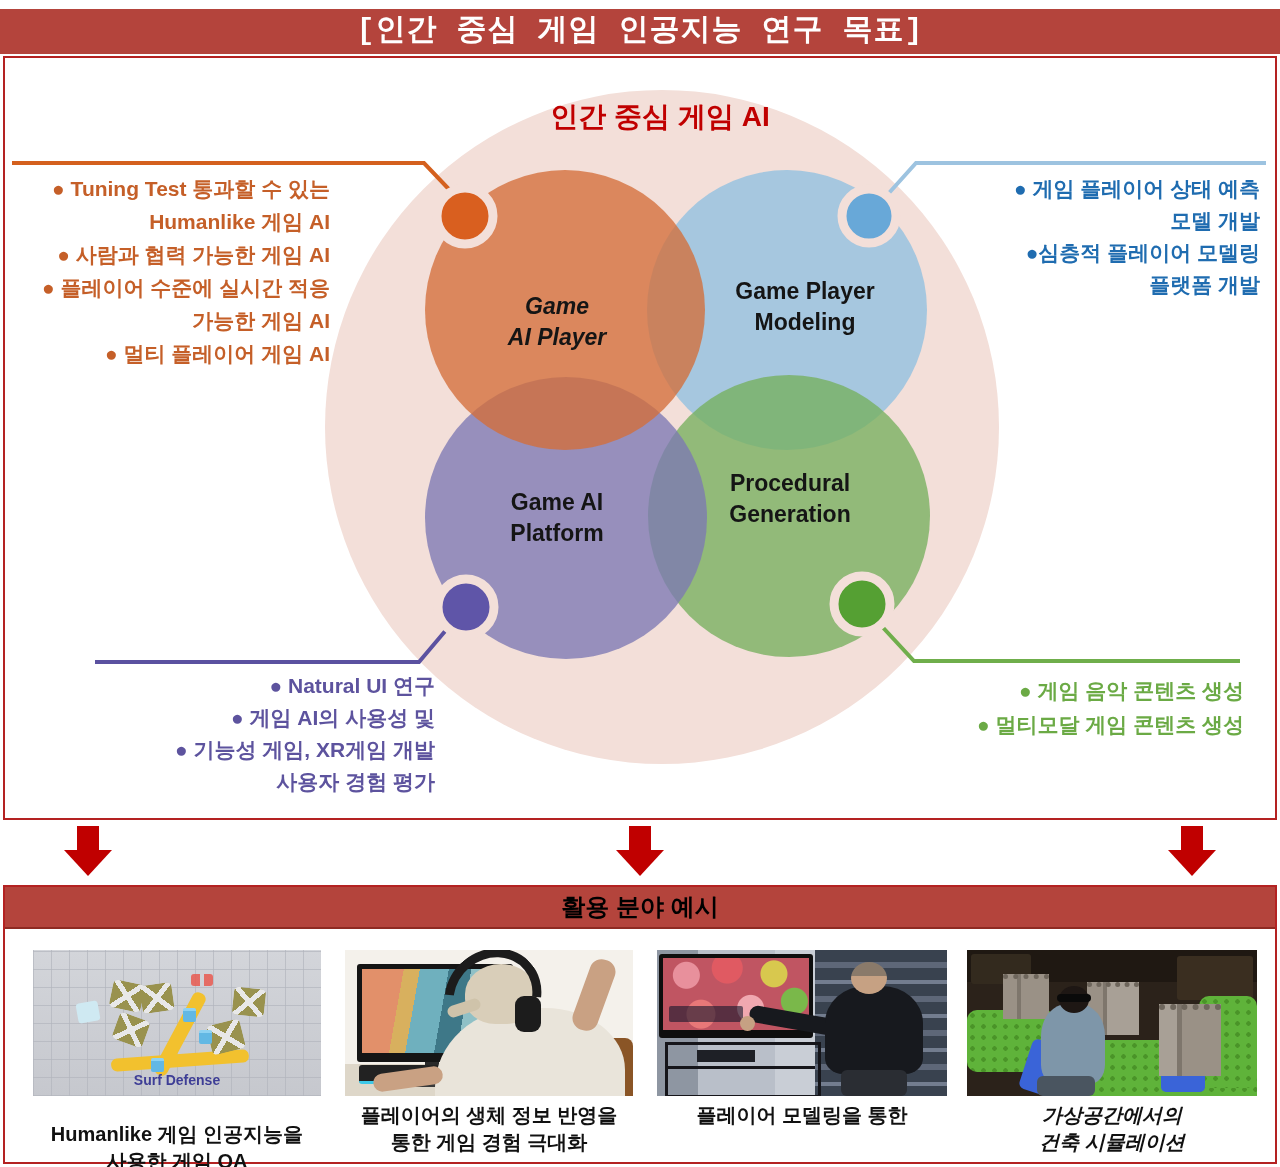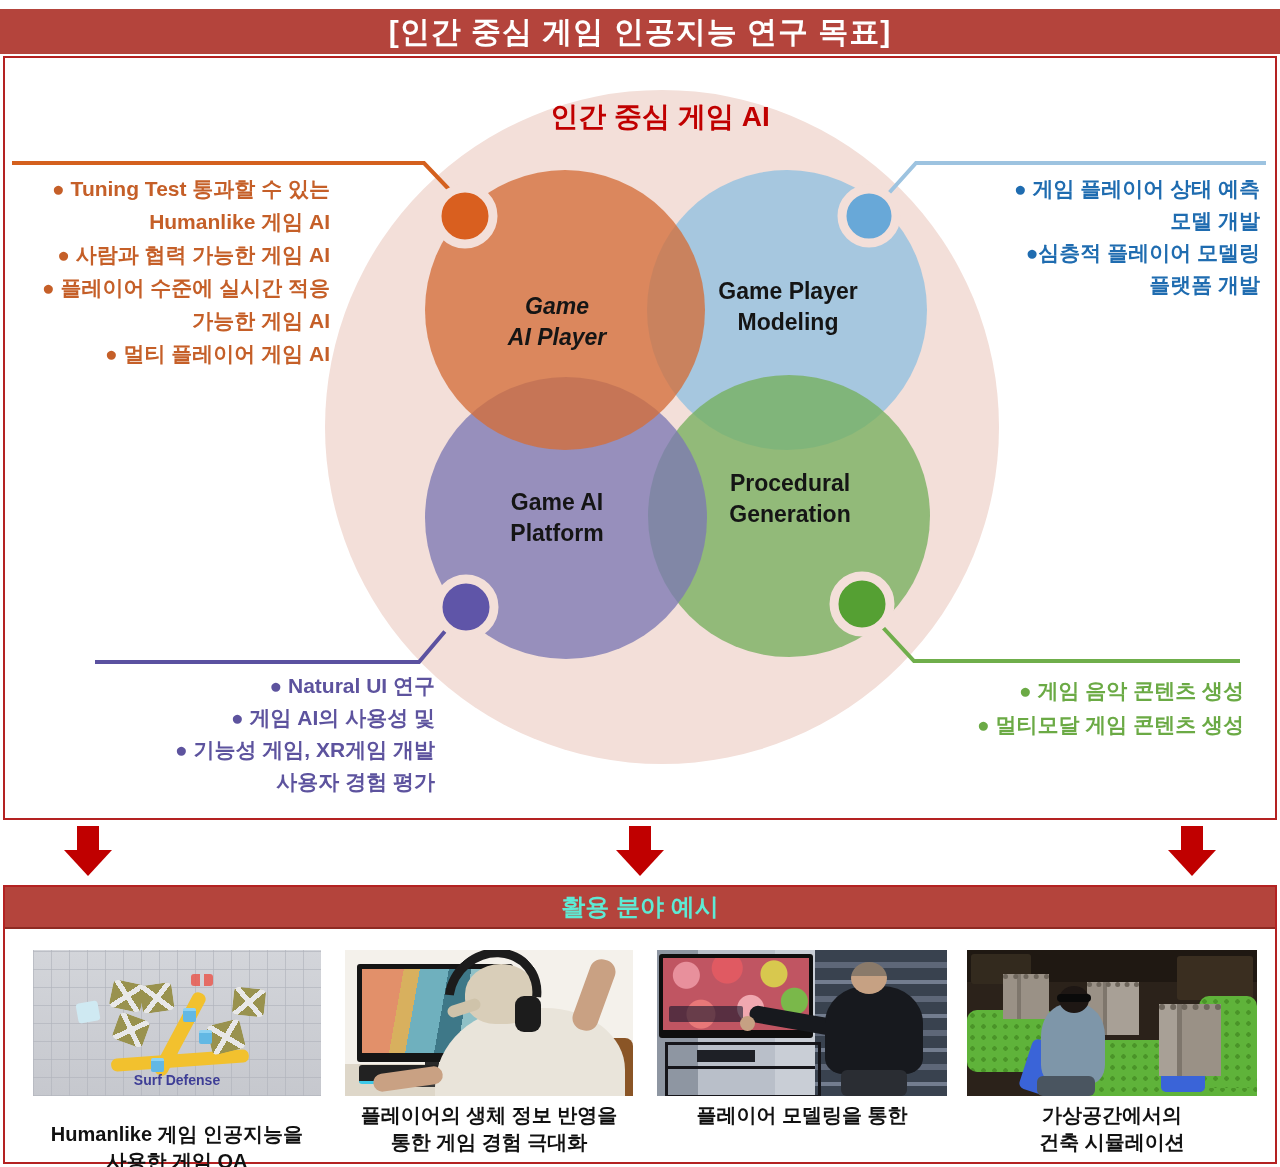--- a/index.html
+++ b/index.html
@@ -1,20 +1,20 @@
 <!DOCTYPE html>
 <html><head>
 <meta charset="utf-8">
 <style>
   html,body{margin:0;padding:0;background:#fff;}
   .page{position:relative;width:1280px;height:1167px;background:#ffffff;
         font-family:"Liberation Sans","DejaVu Sans",sans-serif;overflow:hidden;}
   
   .topbar{position:absolute;left:0;top:9px;width:1280px;height:45px;background:#B4443C;
-          color:#fff;font-size:30px;font-weight:800;text-align:center;line-height:45px;letter-spacing:1px;}
+          color:#fff;font-size:30px;font-weight:800;text-align:center;line-height:45px;letter-spacing:1px;font-family:Liberation Mono, monospace;}
   .mainbox{position:absolute;left:3px;top:56px;width:1270px;height:760px;border:2px solid #B42222;background:#fff;}
   
   .venn-svg{position:absolute;left:0;top:0;}
   
   .center-title{position:absolute;left:430px;top:100px;width:460px;text-align:center;
                 color:#C00000;font-weight:800;font-size:28px;line-height:33px;}
   .vlabel{position:absolute;width:240px;text-align:center;color:#151515;font-weight:700;
           font-size:23px;line-height:31px;}
   .callout{position:absolute;text-align:right;font-weight:700;font-size:21px;line-height:33px;white-space:nowrap;}
   .co-orange{color:#C55F28;}
@@ -22,21 +22,21 @@
   .co-purple{color:#5D539E;line-height:32px;}
   .co-green{color:#6BAA45;line-height:34px;}
   
   .arrow{position:absolute;width:48px;height:50px;}
   .arrow .shaft{position:absolute;left:13px;top:0;width:22px;height:24px;background:#C00000;}
   .arrow .head{position:absolute;left:0;top:24px;width:0;height:0;
                border-left:24px solid transparent;border-right:24px solid transparent;border-top:26px solid #C00000;}
   
   .bottombox{position:absolute;left:3px;top:885px;width:1270px;height:275px;border:2px solid #B42222;background:#fff;}
   .bottombar{position:absolute;left:0;top:0;width:100%;height:40px;background:#B4443C;border-bottom:2px solid #8E2A22;
-             color:#5eead4;text-align:center;font-weight:800;font-size:24px;line-height:40px;}
+             color:#000000;text-align:center;font-weight:800;font-size:24px;line-height:40px;}
   .ex-img{position:absolute;top:950px;height:146px;overflow:hidden;}
   .caption{position:absolute;top:1102px;text-align:center;color:#111;font-weight:700;font-size:20px;line-height:27px;}
   .shape{position:absolute;}
 </style>
 </head>
 <body>
 
 <div class="page">
 
   <div class="topbar">[인간 중심 게임 인공지능 연구 목표]</div>
@@ -62,21 +62,21 @@
   </svg>
 
   <div class="center-title">
     <div>인간 중심 게임 AI</div>
   </div>
 
   <div class="vlabel" style="left:437px;top:291px;font-style:italic;">
     <div>Game</div>
     <div>AI Player</div>
   </div>
-  <div class="vlabel" style="left:668px;top:276px;">
+  <div class="vlabel" style="left:685px;top:276px;">
     <div>Game Player</div>
     <div>Modeling</div>
   </div>
   <div class="vlabel" style="left:437px;top:487px;">
     <div>Game AI</div>
     <div>Platform</div>
   </div>
   <div class="vlabel" style="left:670px;top:468px;">
     <div>Procedural</div>
     <div>Generation</div>
@@ -205,18 +205,18 @@
     <div>Humanlike 게임 인공지능을</div>
     <div>사용한 게임 QA</div>
   </div>
   <div class="caption" style="left:345px;width:288px;">
     <div>플레이어의 생체 정보 반영을</div>
     <div>통한 게임 경험 극대화</div>
   </div>
   <div class="caption" style="left:657px;width:290px;">
     <div>플레이어 모델링을 통한</div>
   </div>
-  <div class="caption" style="left:967px;width:290px;">
+  <div class="caption" style="left:967px;width:290px;font-style:italic;">
     <div>가상공간에서의</div>
     <div>건축 시뮬레이션</div>
   </div>
 
 </div>
 
 </body></html>

